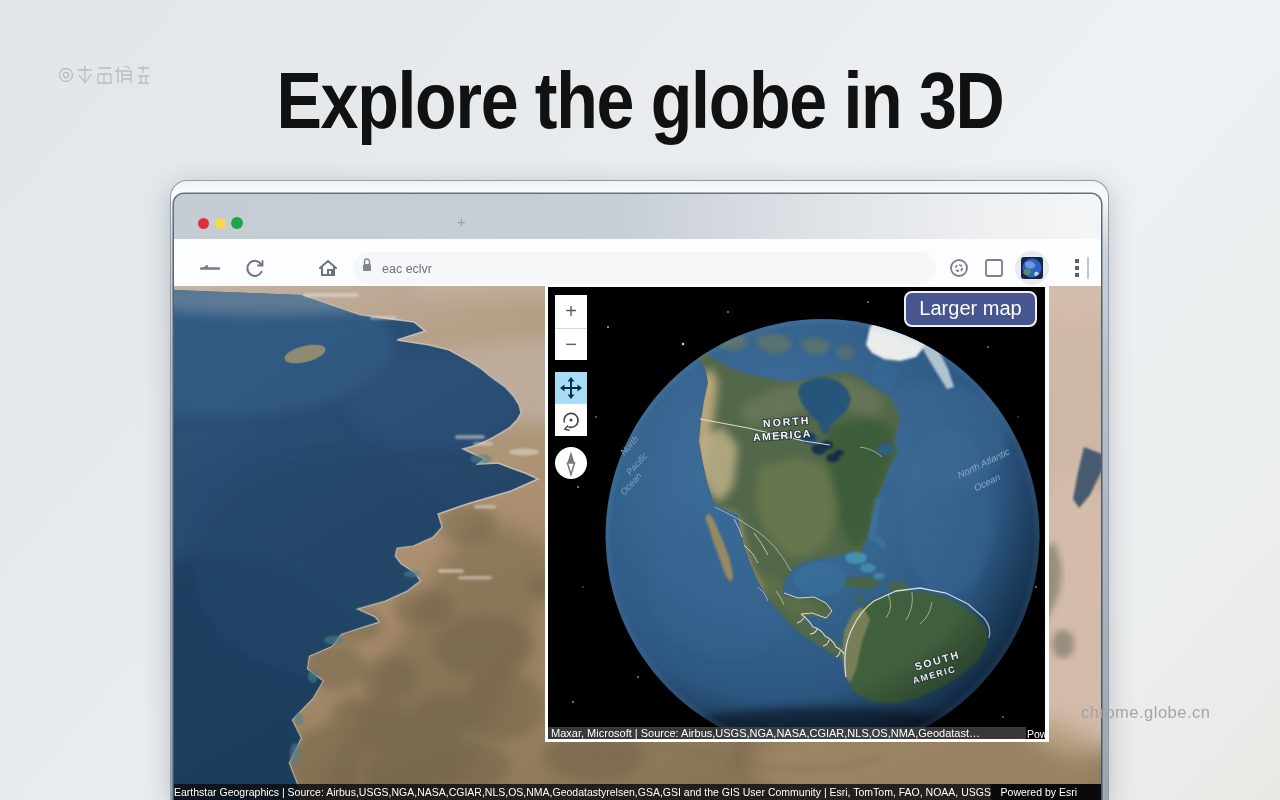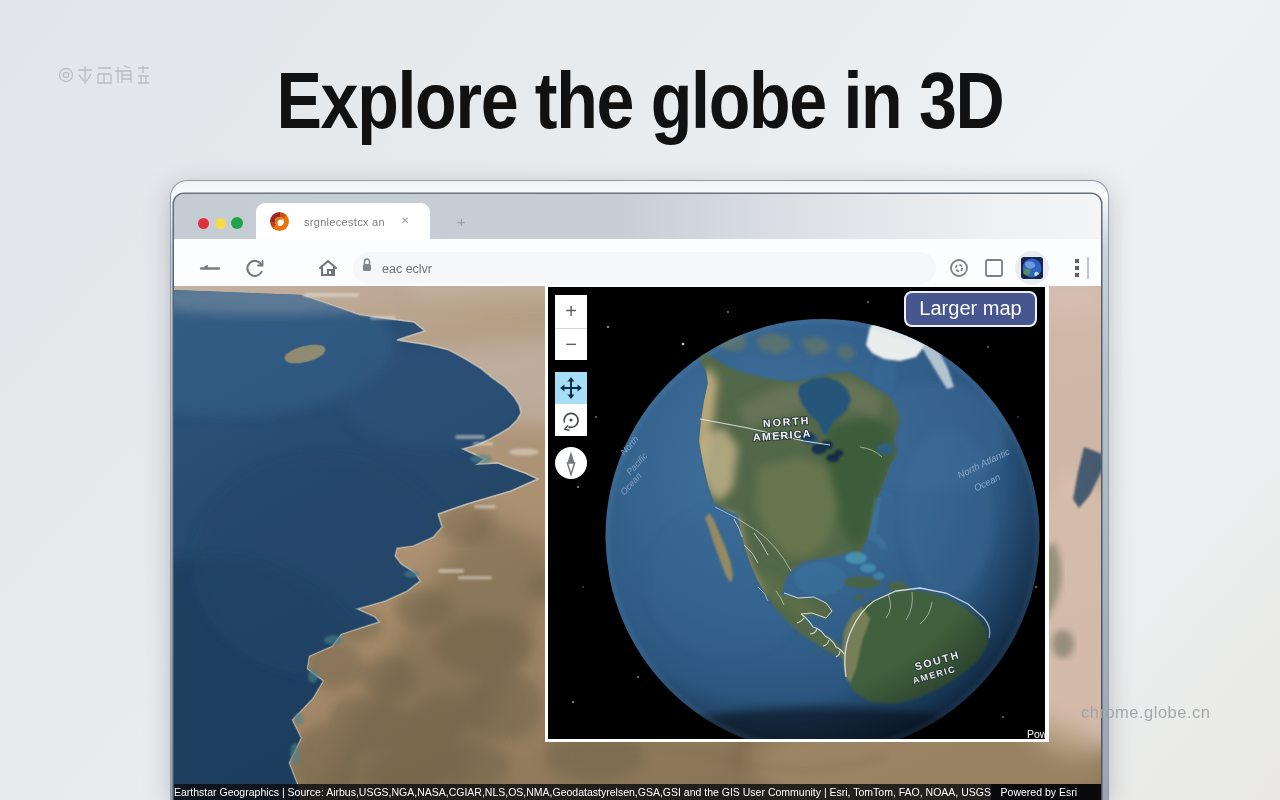--- a/index.html
+++ b/index.html
@@ -66,27 +66,20 @@
 </g>
   </svg>
 <div class="wm2">chrome.globe.cn</div>
 
 <div class="win">
 <div class="inner">
   <div class="tabbar">
     <div class="tl" style="left:24px;top:23.5px;width:11px;height:11px;background:#e0303c;"></div>
     <div class="tl" style="left:40.5px;top:23.5px;width:11px;height:11px;background:#f7d94c;"></div>
     <div class="tl" style="left:56.5px;top:23px;width:12px;height:12px;background:#1ea54c;"></div>
-    <div class="tab">
-      <div style="position:absolute;left:14px;top:9px;width:19px;height:19px;border-radius:50%;
-        background:conic-gradient(from 270deg,#9c2a22 0 26%,#c84e1e 26% 38%,#e8710a 38% 88%,#b8441e 88% 100%);"></div>
-      <div style="position:absolute;left:19px;top:14px;width:9px;height:9px;border-radius:50%;background:#fff;box-shadow:1.5px 1.5px 0 1px #e8710a inset;"></div>
-      <div class="tabtitle">srgnlecestcx an</div>
-      <div class="tabx">✕</div>
-    </div>
     <div class="ntab">+</div>
   </div>
   <div class="toolbar">
     <div class="pill"></div>
     <svg width="929" height="47" viewBox="0 0 929 47" style="position:absolute;left:0;top:0">
       <g stroke="#6f757b" stroke-width="2" fill="none" stroke-linecap="round" filter="blur(0.4px)" style="filter:blur(.4px)">
         <path d="M27,29.5 L45,29.5 M30,29.5 l3,-2.2" opacity=".95" stroke-width="2.3"></path>
         <path d="M87.3,25.5 a7.5,7.5 0 1 0 0.2,7.4" fill="none"></path>
         <path d="M84,26.5 h4.5 v-4.5" fill="none" stroke-width="1.8"></path>
         <path d="M146,29 l8,-7 l8,7 M148,28 l0,8 l12,0 l0,-8 M154,36 l0,-5 l4,0 l0,5"></path>
@@ -386,18 +379,19 @@
             </g>
           </svg>
         </div>
         <div class="compass">
           <svg width="32" height="32" viewBox="0 0 32 32" style="position:absolute;left:0;top:0">
             <path d="M16,4.5 l3.6,11.5 h-7.2 z" fill="#75797e"></path>
             <path d="M16,27.5 l3.6,-11.5 h-7.2 z" fill="#fff" stroke="#75797e" stroke-width="1.5"></path>
           </svg>
         </div>
         <div class="lmap">Larger map</div>
+        <div class="mattr">&nbsp;Maxar, Microsoft | Source: Airbus,USGS,NGA,NASA,CGIAR,NLS,OS,NMA,Geodatast…</div>
         <div class="pow">Powered</div>
       </div>
     </div>
   </div>
 </div>
 </div>
 
 </body></html>

